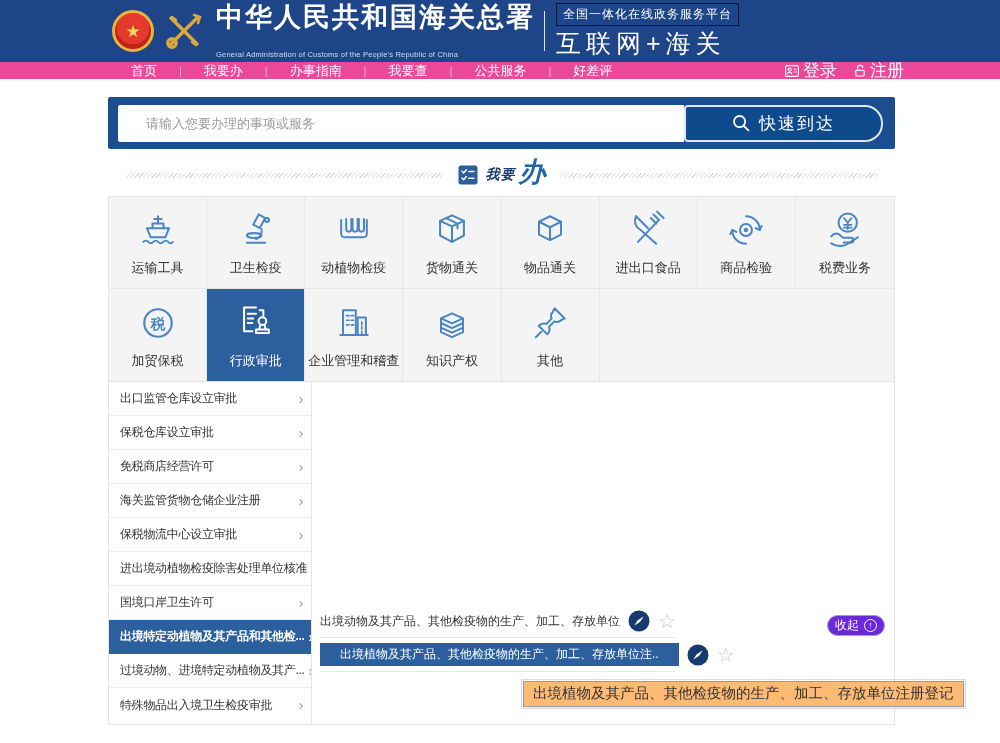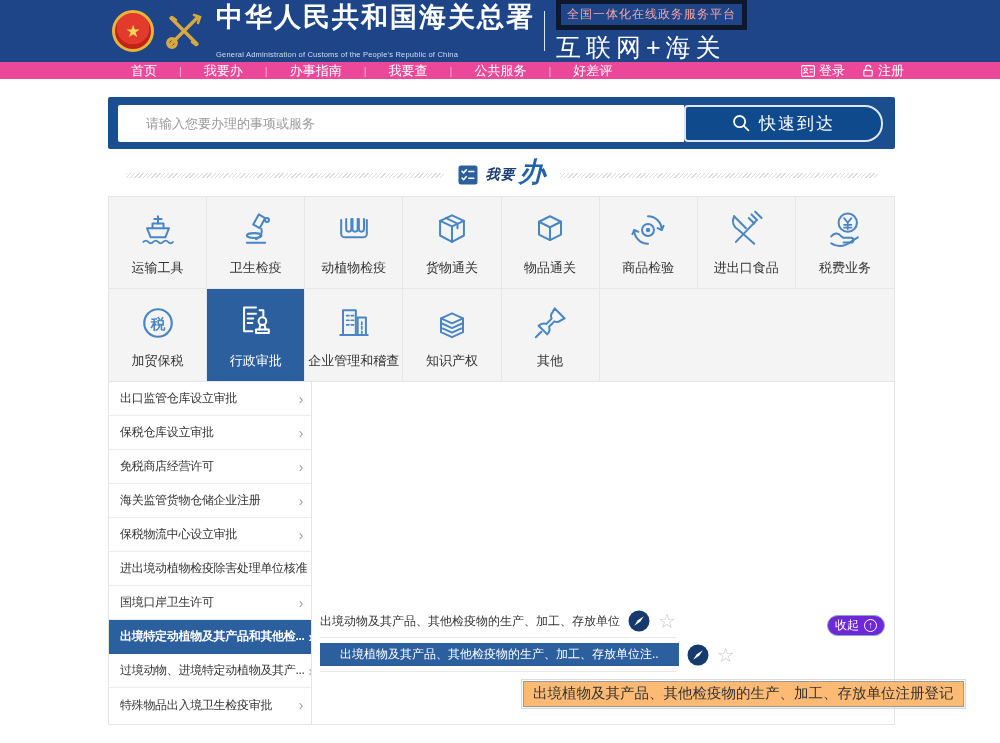--- a/index.html
+++ b/index.html
@@ -9,29 +9,29 @@
   
   .topbar { height:62px; background:#1d4588; display:flex; align-items:center; }
   .brand { display:flex; align-items:center; margin-left:112px; }
   .nat-emblem { width:42px; height:42px; border-radius:50%; background:radial-gradient(circle at 50% 42%, #e23a2c 58%, #c02317 60%);
     border:3px solid #e8b53a; display:flex; align-items:center; justify-content:center; color:#f8d75a; font-size:17px; flex:0 0 auto; }
   .customs-emblem { margin-left:7px; flex:0 0 auto; }
   .titles { margin-left:9px; }
   .title-cn { color:#fff; font-size:27px; font-weight:bold; letter-spacing:2px; line-height:1.05; white-space:nowrap; }
   .title-en { color:#d3deee; font-size:7.5px; letter-spacing:.2px; margin-top:18px; white-space:nowrap; }
   .vdiv { width:1px; height:40px; background:rgba(255,255,255,.85); margin:0 11px 0 9px; }
-  .badge { display:inline-block; border:5px solid #0f172a; color:#fca5a5; font-size:12px; padding:2px 6px; letter-spacing:1px; white-space:nowrap; }
+  .badge { display:inline-block; border:1px solid #0f172a; color:#ffffff; font-size:12px; padding:2px 6px; letter-spacing:1px; white-space:nowrap; }
   .pname { color:#fff; font-size:25px; font-weight:normal; letter-spacing:5px; margin-top:1px; white-space:nowrap; }
 
   
   .mainnav { height:17px; background:#ec4899; display:flex; align-items:center; justify-content:space-between; color:#fff; }
   .nav-items { display:flex; align-items:center; margin-left:131px; font-size:13px; }
   .nav-item { cursor:pointer; white-space:nowrap; }
   .nav-sep { margin:0 22px; color:rgba(255,255,255,.55); font-size:11px; }
-  .auth { display:flex; align-items:center; gap:17px; margin-right:96px; font-size:13px; }
+  .auth { display:flex; align-items:center; gap:17px; margin-right:96px; font-size:17px; }
   .auth-item { display:flex; align-items:center; gap:4px; cursor:pointer; white-space:nowrap; }
 
   
   .container { width:787px; margin-left:108px; }
 
   .searchband { margin-top:18px; height:52px; background:#1a4e8e; border-radius:2px; display:flex; align-items:center; padding:0 10px; }
   .search-input { width:566px; height:37px; border:none; outline:none; padding:0 28px; font-size:13px; color:#444;
     border-radius:2px 0 0 2px; font-family:"Liberation Sans", sans-serif; }
   .search-input::placeholder { color:#9a9a9a; }
   .search-btn { width:199px; height:37px; background:#0e4a8c; border:2px solid #dde7f3; border-radius:4px 18px 18px 4px;
@@ -223,40 +223,40 @@
         <svg viewBox="0 0 48 48" fill="none" stroke="currentColor" stroke-width="2.2" stroke-linecap="round" stroke-linejoin="round">
           <path d="M24 9 L36 15 V29 L24 35 L12 29 V15 Z"></path>
           <path d="M12 15 L24 21 L36 15"></path>
           <path d="M24 21 V35"></path>
         </svg>
         <span class="label">物品通关</span>
       </div>
 
       <div class="cell row1">
         <svg viewBox="0 0 48 48" fill="none" stroke="currentColor" stroke-width="2.2" stroke-linecap="round" stroke-linejoin="round">
+          <path d="M11 9 c-3 7 0 12 5 15 l17 15"></path>
+          <path d="M11 9 l13 13"></path>
+          <path d="M35 14 L13 37"></path>
+          <path d="M30 7 l6 6"></path>
+          <path d="M34 4 l7 7"></path>
+          <path d="M27 11 l6 6"></path>
+        </svg>
+        <span class="label">进出口食品</span>
+      </div>
+
+      <div class="cell row1">
+        <svg viewBox="0 0 48 48" fill="none" stroke="currentColor" stroke-width="2.2" stroke-linecap="round" stroke-linejoin="round">
           <path d="M24 9 a15 15 0 0 1 15 15"></path>
           <path d="M39 24 l-4.5 -2 M39 24 l2 -4.5"></path>
           <path d="M24 39 a15 15 0 0 1 -15 -15"></path>
           <path d="M9 24 l4.5 2 M9 24 l-2 4.5"></path>
           <circle cx="24" cy="24" r="6.5"></circle>
           <circle cx="24" cy="24" r="2.4" fill="currentColor" stroke="none"></circle>
         </svg>
         <span class="label">商品检验</span>
-      </div>
-
-      <div class="cell row1">
-        <svg viewBox="0 0 48 48" fill="none" stroke="currentColor" stroke-width="2.2" stroke-linecap="round" stroke-linejoin="round">
-          <path d="M11 9 c-3 7 0 12 5 15 l17 15"></path>
-          <path d="M11 9 l13 13"></path>
-          <path d="M35 14 L13 37"></path>
-          <path d="M30 7 l6 6"></path>
-          <path d="M34 4 l7 7"></path>
-          <path d="M27 11 l6 6"></path>
-        </svg>
-        <span class="label">进出口食品</span>
       </div>
 
       <div class="cell row1 lastcol">
         <svg viewBox="0 0 48 48" fill="none" stroke="currentColor" stroke-width="2.2" stroke-linecap="round" stroke-linejoin="round">
           <circle cx="27" cy="16" r="10"></circle>
           <path d="M23 11 l4 5 4 -5 M27 16 v7 M23 18.5 h8 M23 21.5 h8" stroke-width="1.9"></path>
           <path d="M9 31 c3.5 -4 7.5 -4 10.5 -0.5 l2.5 2 h8.5 a2.6 2.6 0 0 1 0 5.2 h-8"></path>
           <path d="M9 38.5 c7 4.5 15 3.5 22 -2 l7 -4.5"></path>
         </svg>
         <span class="label">税费业务</span>

